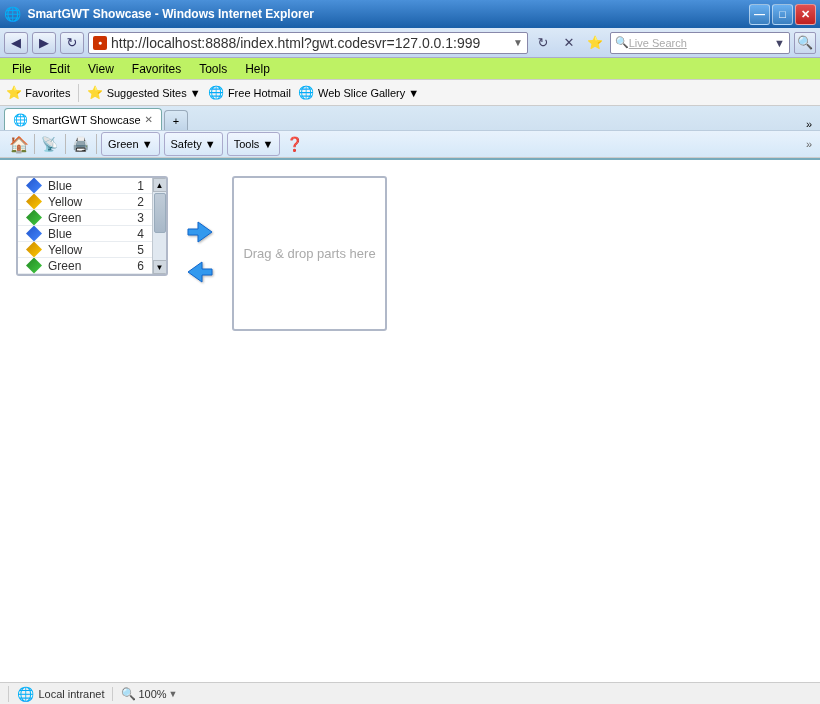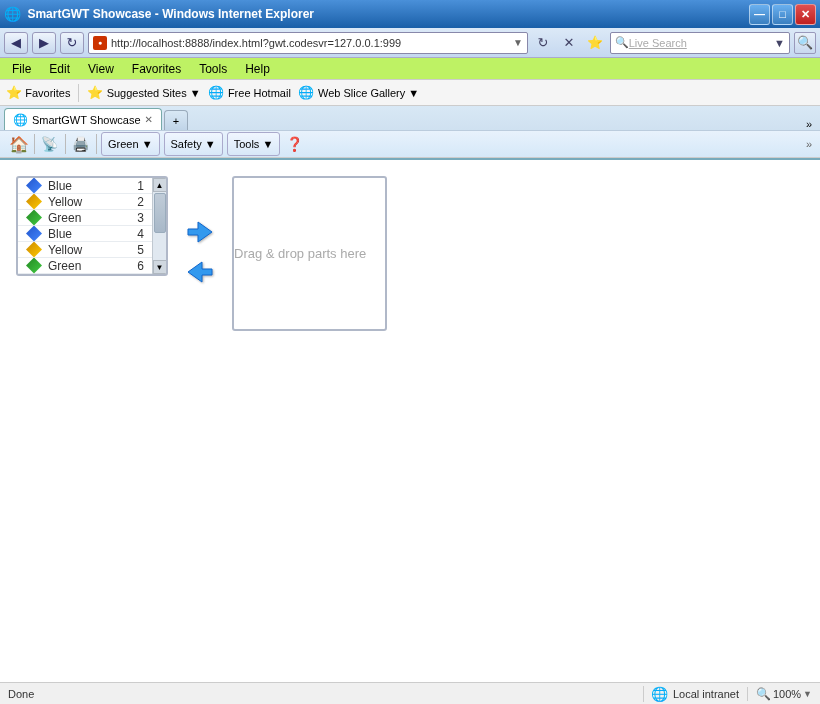--- a/index.html
+++ b/index.html
@@ -291,21 +291,21 @@
 
     
     #drop-panel {
       width: 155px;
       height: 155px;
       border: 2px solid #b0b8c8;
       border-radius: 3px;
       background: white;
       display: flex;
       align-items: center;
-      justify-content: flex-start;
+      justify-content: center;
     }
     #drop-text {
       font-size: 13px;
       color: #aaa;
       text-align: center;
     }
 
     
     #page-wrapper {
       display: flex;
@@ -334,21 +334,21 @@
       <div class="title-btn close">✕</div>
     </div>
   </div>
 
   <div id="nav-bar">
     <div class="nav-btn">◀</div>
     <div class="nav-btn">▶</div>
     <div class="nav-btn">↻</div>
     <div id="address-bar">
       <div id="address-icon" style="width:14px;height:14px;background:#cc3300;border-radius:2px;display:flex;align-items:center;justify-content:center;color:white;font-size:7px;font-weight:bold;">●</div>
-      <span id="address-text" style="flex:1;font-size:11px;color:#333;">http://localhost:8888/index.html?gwt.codesvr=127.0.0.1:999</span>
+      <span id="address-text" style="flex:1;font-size:14px;color:#333;">http://localhost:8888/index.html?gwt.codesvr=127.0.0.1:999</span>
       <span style="font-size:10px;color:#666;">▼</span>
     </div>
     <div class="nav-icon-btn">↻</div>
     <div class="nav-icon-btn">✕</div>
     <div class="nav-icon-btn">⭐</div>
     <div id="search-bar">
       <span style="font-size:11px;color:#2266cc;">🔍</span>
       <span id="search-input-area" style="flex:1;font-size:11px;color:#aaa;text-decoration:underline;">Live Search</span>
       <span style="font-size:11px;color:#446;">▼</span>
     </div>
@@ -484,21 +484,20 @@
         </div>
       </div>
 
       <div id="drop-panel">
         <span id="drop-text">Drag &amp; drop parts here</span>
       </div>
 
     </div>
 
     <div id="status-bar">
-      <span id="status-text">Done</span>
       <div id="status-right">
         <div class="status-zone">
           <span class="status-zone-icon">🌐</span>
           <span>Local intranet</span>
         </div>
         <div class="zoom-area">
           <span style="font-size:12px;">🔍</span>
           <span>100%</span>
           <span style="font-size:9px;color:#666;">▼</span>
         </div>

